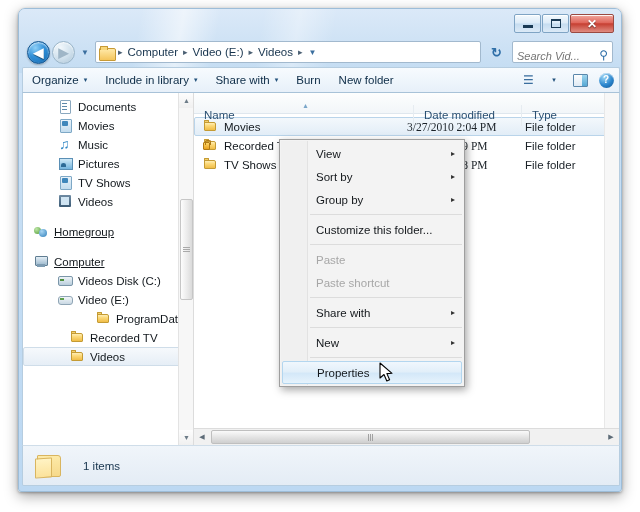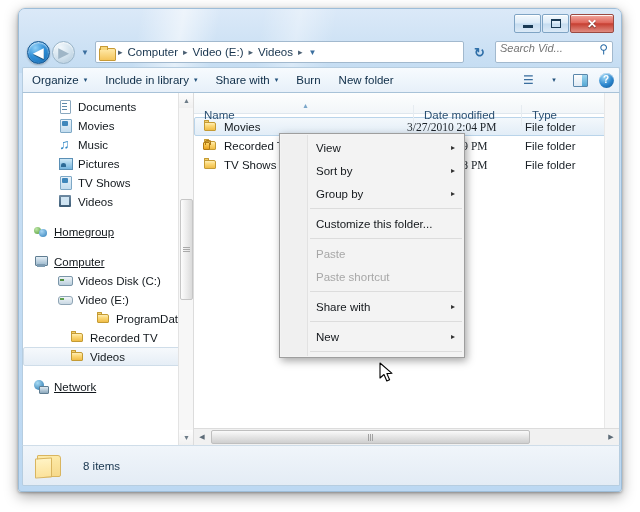--- a/index.html
+++ b/index.html
@@ -95,23 +95,23 @@
   .crumb-sep { font-size:9px; color:#4a5f72; padding:0 1px; }
   #addr-drop { width:16px; display:flex; align-items:center; justify-content:center;
                color:#3a6e9e; font-size:8px; flex:0 0 auto; }
   #btn-refresh {
     width:23px; height:22px; flex:0 0 auto;
     display:flex; align-items:center; justify-content:center;
     color:#2f6fa8; font-size:13px; font-weight:bold;
     border:1px solid transparent;
   }
   #searchbox {
-    width:118px; height:22px; flex:0 0 auto; background:#fff;
+    width:101px; height:22px; flex:0 0 auto; background:#fff;
     border:1px solid #a2b9ce; border-radius:2px;
-    display:flex; align-items:flex-start; padding:0 4px;
+    display:flex; align-items:flex-end; padding:0 4px;
   }
   #search-input {
     flex:1; border:none; outline:none; font-size:11px;
     font-style:italic; color:#757575; background:transparent;
     font-family:"Liberation Sans", sans-serif; min-width:0;
   }
   #search-icon { color:#2f6fa8; font-size:12px; flex:0 0 auto; }
 
   
   #toolbar {
@@ -296,21 +296,21 @@
   #status-folder .fr {
     position:absolute; left:0px; top:6px; width:17px; height:20px;
     background:linear-gradient(180deg,#fff3c4,#fbe29b);
     border:1px solid #d9b55f; border-radius:1px;
     transform: skewY(-4deg);
   }
   #status-text { font-size:11.5px; color:#17344d; }
 
   
   #ctxmenu {
-    position:absolute; left:260px; top:124px; width:186px;
+    position:absolute; left:260px; top:130px; width:186px;
     background:#f3f3f3;
     border:1px solid #9e9e9e;
     box-shadow: 2px 3px 8px rgba(0,0,0,.35);
     padding:2px 0 2px 0;
     z-index:40;
   }
   #ctx-gutter { position:absolute; left:1px; top:1px; bottom:1px; width:27px;
                 background:#f0f0f0; border-right:1px solid #e2e2e2; }
   .mi {
     position:relative; height:23px; display:flex; align-items:center;
@@ -490,24 +490,20 @@
           <span class="folder-shape">
               <span class="tab"></span>
               <span class="body"></span>
             </span>
         </span>
         <span>Videos</span>
       </div>
 
       <div class="spacer"></div>
 
-      <div class="tree-item root">
-        <span class="ticon ic-net"></span>
-        <span>Network</span>
-      </div>
 
       <div id="nav-scroll">
         <div class="sb-arrow">▲</div>
         <div id="nav-thumb"></div>
         <div class="sb-arrow" style="position:absolute;bottom:0;left:0">▼</div>
       </div>
     </div>
 
     <div id="nav-splitter"></div>
 
@@ -577,21 +573,21 @@
       <div id="hs-thumb"></div>
       <span class="hs-arrow" style="margin-left:auto">▶</span>
     </div>
   </div>
 
   <div id="statusbar">
     <div id="status-folder">
       <span class="bk"></span>
         <span class="fr"></span>
     </div>
-    <span id="status-text">8 items</span>
+    <span id="status-text">1 items</span>
   </div>
 
   <div id="ctxmenu">
     <div id="ctx-gutter"></div>
 
     <div class="mi">
       <span>View</span>
       <span class="mi-arrow">▸</span>
     </div>
     <div class="mi">
@@ -627,18 +623,21 @@
 
     <div class="mi-sep"></div>
 
     <div class="mi">
       <span>New</span>
       <span class="mi-arrow">▸</span>
     </div>
 
     <div class="mi-sep"></div>
 
+    <div class="mi highlight">
+      <span>Properties</span>
+    </div>
   </div>
 
   <svg id="cursor" viewBox="0 0 16 22">
     <path d="M1 1 L1 16 L5 12.5 L7.8 19 L10.6 17.8 L7.9 11.6 L13 11.3 Z" fill="#ffffff" stroke="#000000" stroke-width="1.1" stroke-linejoin="round"></path>
   </svg>
 </div>
 
 </body></html>

